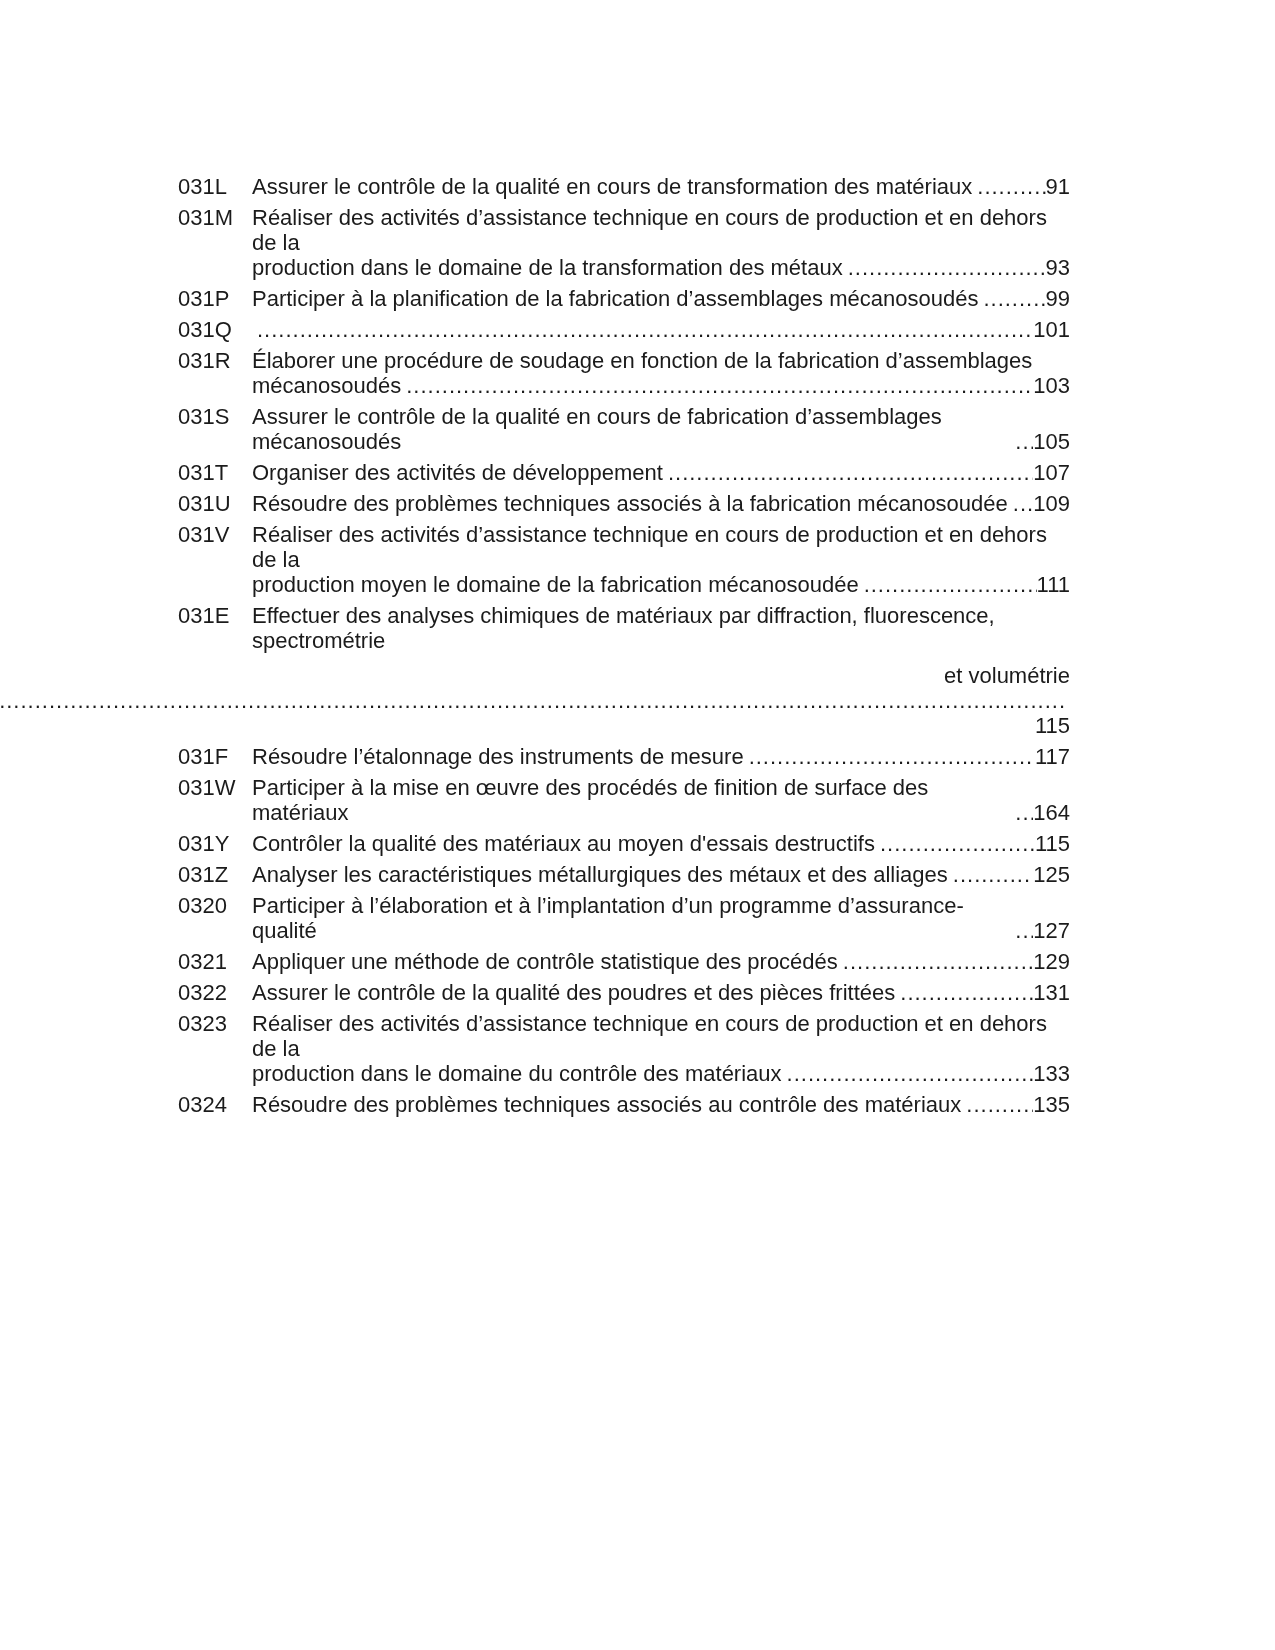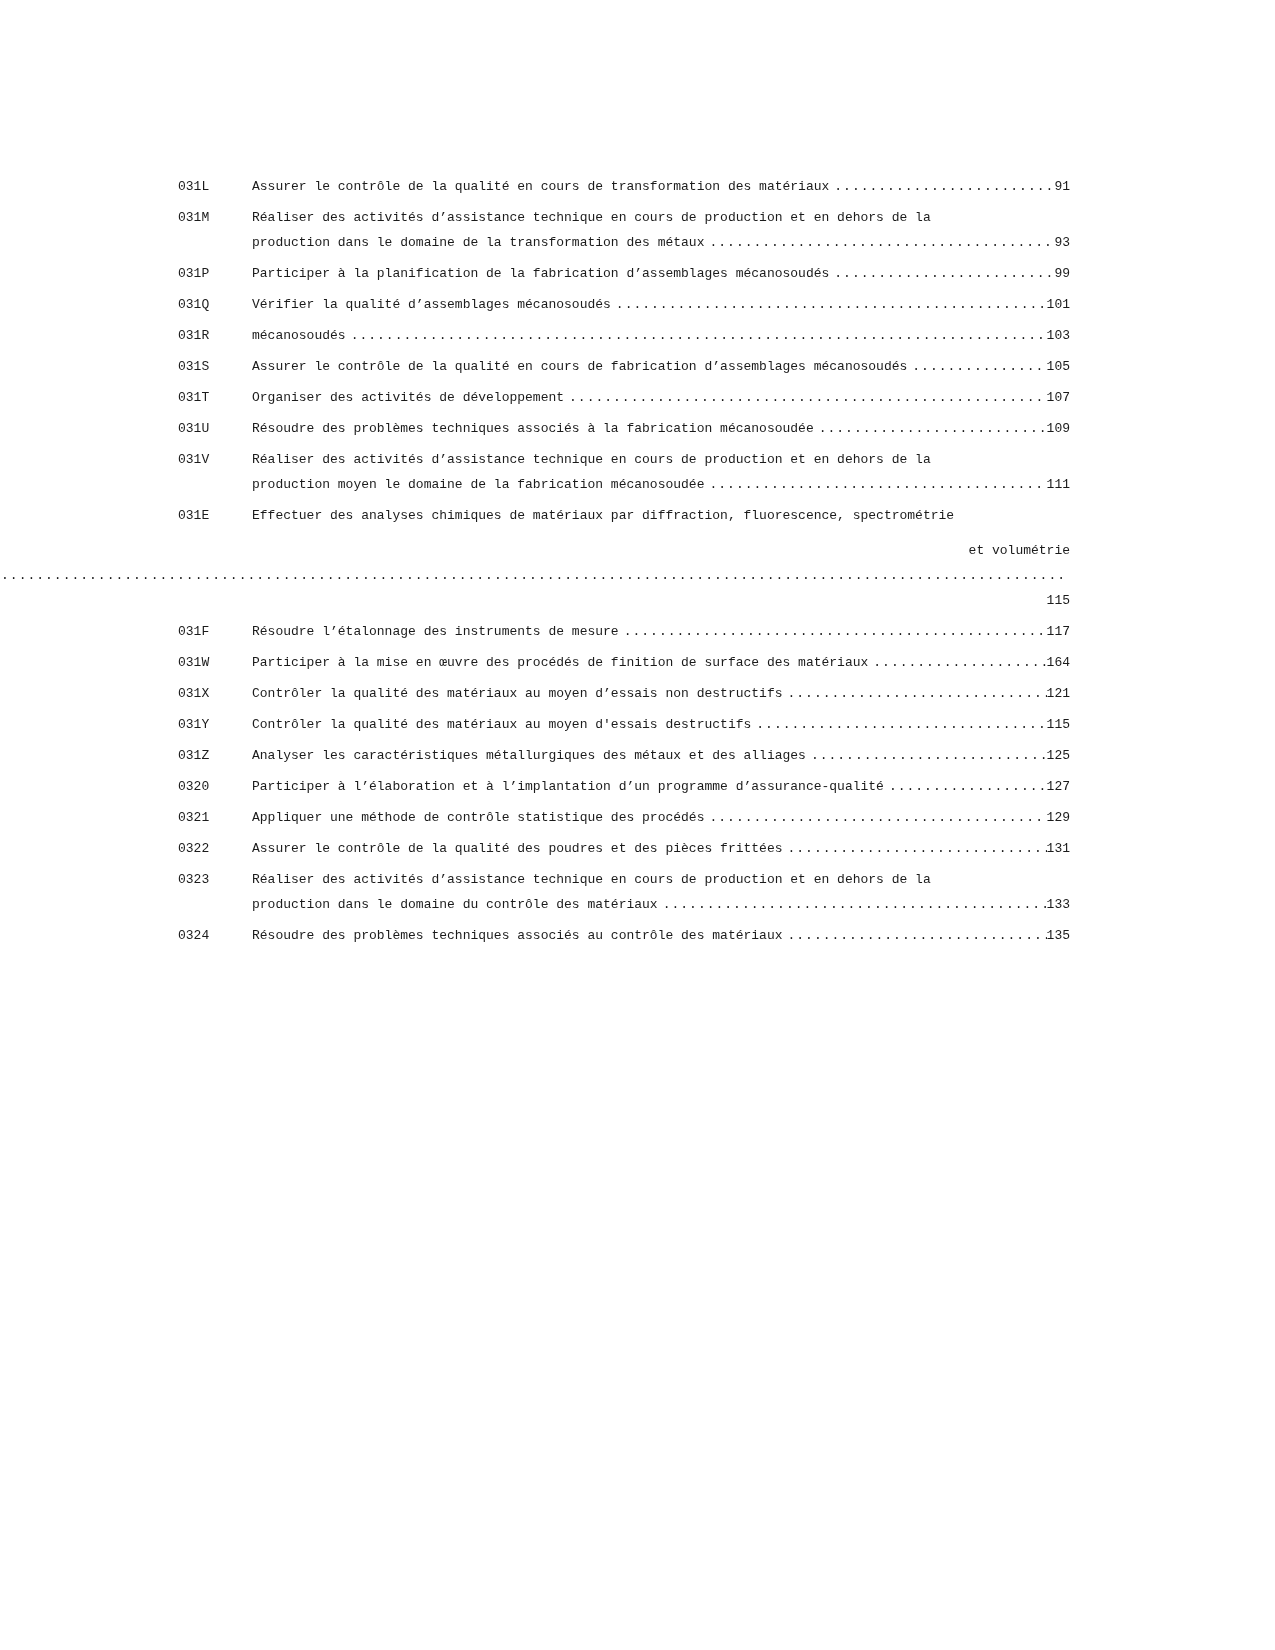--- a/index.html
+++ b/index.html
@@ -18,23 +18,22 @@
     height: 1650px;
     background: #ffffff;
     overflow: hidden;
   }
   .toc {
     position: absolute;
     left: 178px;
     top: 174px;
     width: 892px;
     color: #1b1b1b;
-    font-size: 13px;
+    font-size: 22px;
     line-height: 25px;
-    font-family: Liberation Mono, monospace;
   }
   .entry {
     display: flex;
     margin-bottom: 6px;
   }
   .code {
     width: 74px;
     flex-shrink: 0;
   }
   .content {
@@ -103,29 +102,29 @@
             <span class="title">Participer à la planification de la fabrication d’assemblages mécanosoudés</span>
             <span class="dots"></span>
             <span class="pagenum">99</span>
           </div>
         </div>
       </div>
       <div class="entry">
         <div class="code">031Q</div>
         <div class="content">
           <div class="lastline">
-            <span class="title">Vérifier la qualité d’assemblages mécanosoudés</span>
             <span class="dots"></span>
             <span class="pagenum">101</span>
           </div>
         </div>
       </div>
       <div class="entry">
         <div class="code">031R</div>
         <div class="content">
+          <div class="line">Élaborer une procédure de soudage en fonction de la fabrication d’assemblages</div>
           <div class="lastline">
             <span class="title">mécanosoudés</span>
             <span class="dots"></span>
             <span class="pagenum">103</span>
           </div>
         </div>
       </div>
       <div class="entry">
         <div class="code">031S</div>
         <div class="content">
@@ -188,30 +187,20 @@
           </div>
         </div>
       </div>
       <div class="entry">
         <div class="code">031W</div>
         <div class="content">
           <div class="lastline">
             <span class="title">Participer à la mise en œuvre des procédés de finition de surface des matériaux</span>
             <span class="dots"></span>
             <span class="pagenum">164</span>
-          </div>
-        </div>
-      </div>
-      <div class="entry">
-        <div class="code">031X</div>
-        <div class="content">
-          <div class="lastline">
-            <span class="title">Contrôler la qualité des matériaux au moyen d’essais non destructifs</span>
-            <span class="dots"></span>
-            <span class="pagenum">121</span>
           </div>
         </div>
       </div>
       <div class="entry">
         <div class="code">031Y</div>
         <div class="content">
           <div class="lastline">
             <span class="title">Contrôler la qualité des matériaux au moyen d'essais destructifs</span>
             <span class="dots"></span>
             <span class="pagenum">115</span>

